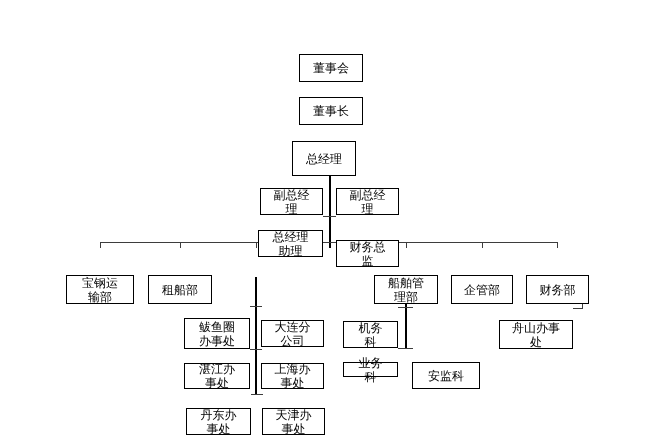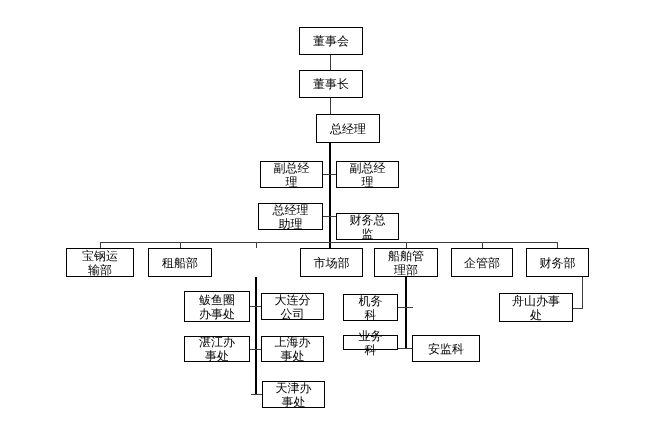--- a/index.html
+++ b/index.html
@@ -17,20 +17,21 @@
     background:#ffffff;
     color:#000000;
     font-size:12px;
     line-height:14px;
     display:flex;
     align-items:center;
     justify-content:center;
     text-align:center;
     padding:0 10px;
     white-space:normal;
+    margin-top:27px;
   }
   .vline,.hline{
     position:absolute;
     background:#3d3d3d;
   }
   .trunk{background:#000000;}
 </style>
 </head>
 <body>
 
@@ -59,38 +60,38 @@
 
   <div class="vline trunk" style="left:405px;top:277px;width:2px;height:71px"></div>
   <div class="hline" style="left:398px;top:307px;width:15px;height:1px"></div>
   <div class="hline" style="left:398px;top:348px;width:15px;height:1px"></div>
 
   <div class="vline" style="left:582px;top:277px;width:1px;height:32px"></div>
   <div class="hline" style="left:573px;top:308px;width:10px;height:1px"></div>
 
   <div class="node" style="left:299px;top:27px;width:64px;height:28px">董事会</div>
   <div class="node" style="left:299px;top:70px;width:64px;height:28px">董事长</div>
-  <div class="node" style="left:316px;top:114px;width:64px;height:29px">总经理</div>
+  <div class="node" style="left:292px;top:114px;width:64px;height:35px">总经理</div>
 
   <div class="node" style="left:260px;top:161px;width:63px;height:27px">副总经理</div>
   <div class="node" style="left:336px;top:161px;width:63px;height:27px">副总经理</div>
   <div class="node" style="left:258px;top:203px;width:65px;height:27px">总经理助理</div>
   <div class="node" style="left:336px;top:213px;width:63px;height:27px">财务总监</div>
 
   <div class="node" style="left:66px;top:248px;width:68px;height:29px">宝钢运输部</div>
   <div class="node" style="left:148px;top:248px;width:64px;height:29px">租船部</div>
-  <div class="node" style="left:300px;top:248px;width:63px;height:29px">市场部</div>
   <div class="node" style="left:374px;top:248px;width:64px;height:29px">船舶管理部</div>
   <div class="node" style="left:451px;top:248px;width:62px;height:29px">企管部</div>
   <div class="node" style="left:526px;top:248px;width:63px;height:29px">财务部</div>
 
   <div class="node" style="left:184px;top:291px;width:66px;height:31px">鲅鱼圈办事处</div>
   <div class="node" style="left:261px;top:293px;width:63px;height:27px">大连分公司</div>
   <div class="node" style="left:184px;top:336px;width:66px;height:26px">湛江办事处</div>
   <div class="node" style="left:261px;top:336px;width:63px;height:26px">上海办事处</div>
+  <div class="node" style="left:186px;top:381px;width:65px;height:27px">丹东办事处</div>
   <div class="node" style="left:262px;top:381px;width:63px;height:27px">天津办事处</div>
 
   <div class="node" style="left:343px;top:294px;width:55px;height:27px">机务科</div>
   <div class="node" style="left:343px;top:335px;width:55px;height:15px">业务科</div>
   <div class="node" style="left:412px;top:335px;width:68px;height:27px">安监科</div>
 
   <div class="node" style="left:499px;top:293px;width:74px;height:29px">舟山办事处</div>
 
 </div>
 

